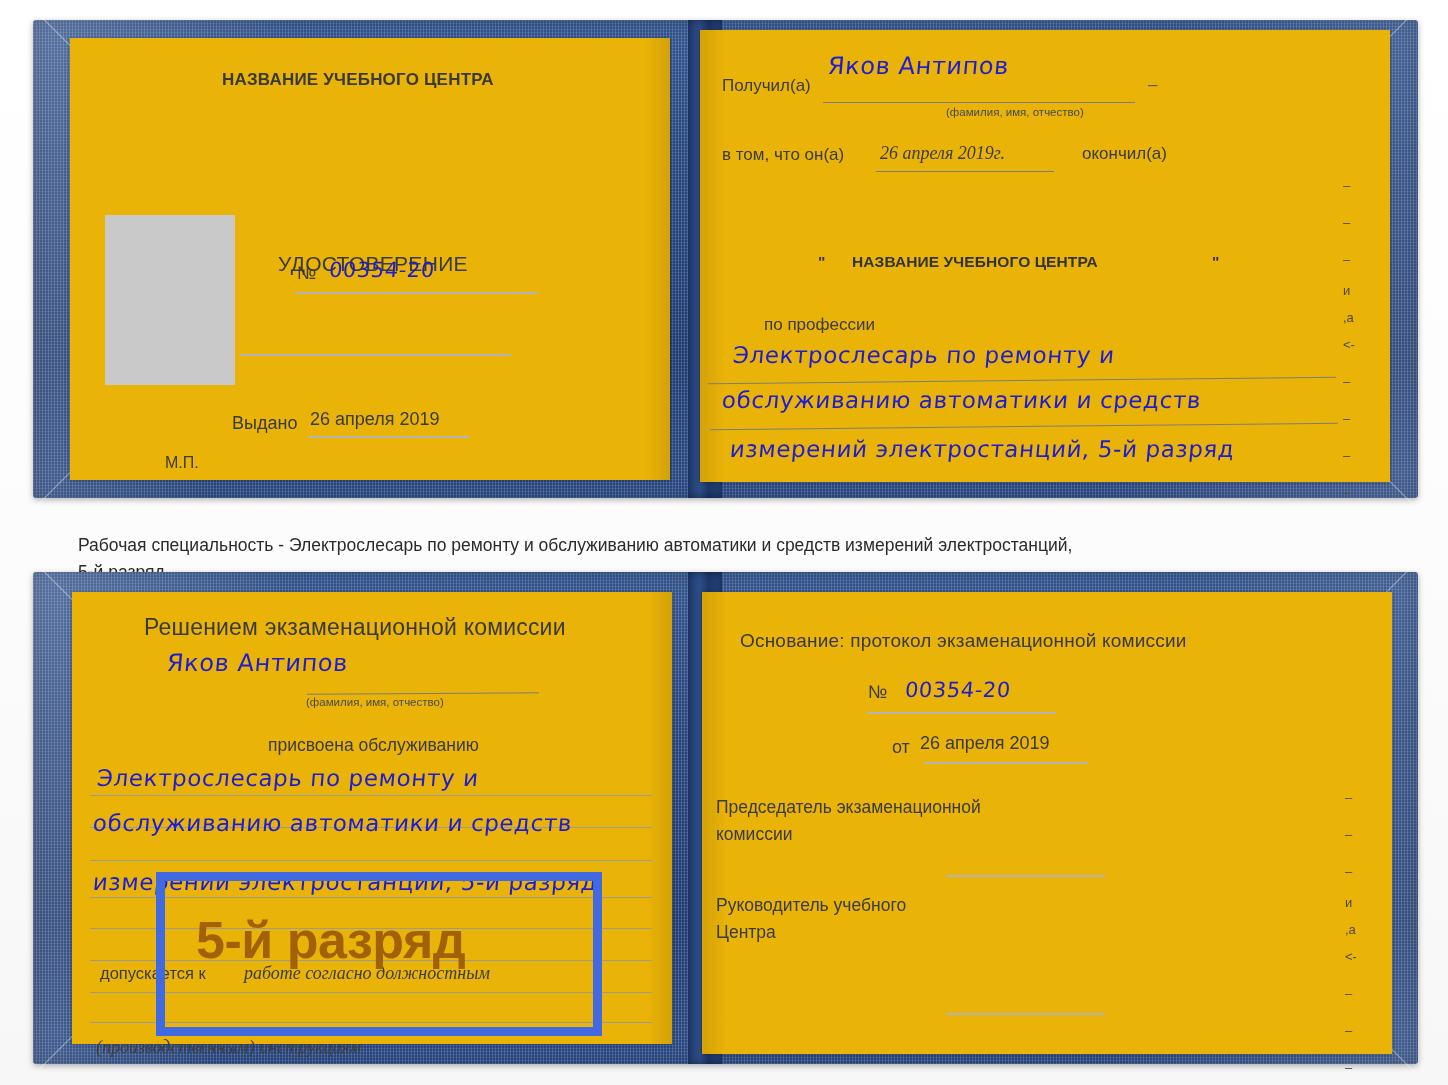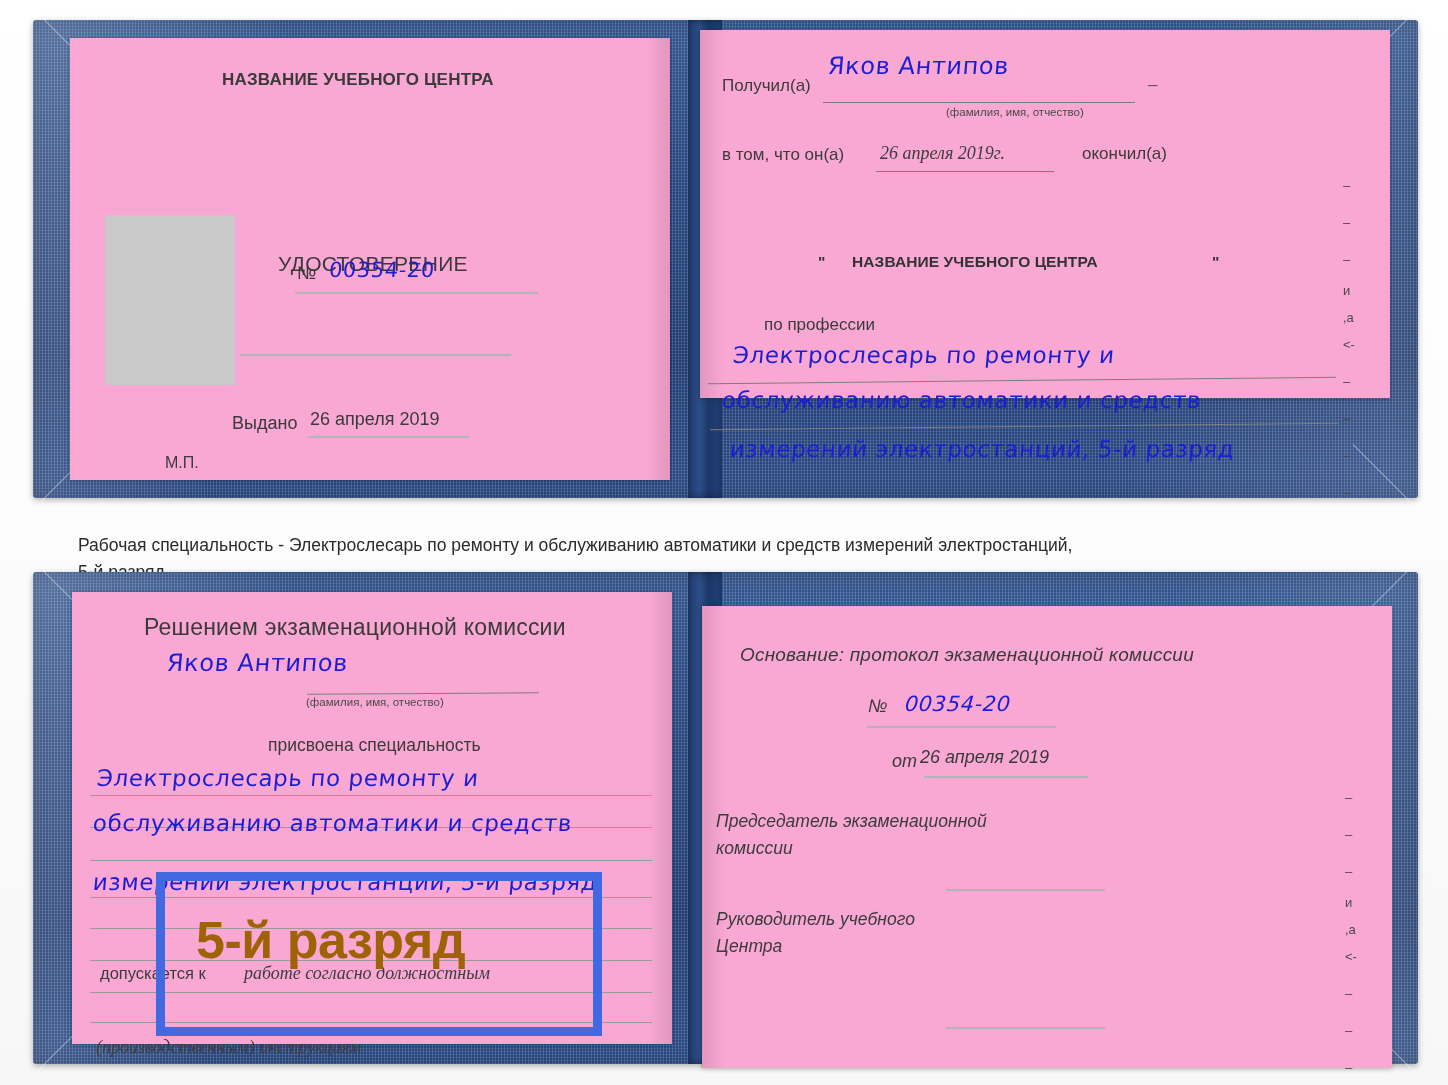--- a/index.html
+++ b/index.html
@@ -31,21 +31,21 @@
 
   
   .spine{
     position:absolute;top:0;bottom:0;width:34px;
     background:linear-gradient(90deg,#24417a 0%,#2d4d87 35%,#1c3668 62%,#27457e 100%);
     box-shadow:inset 0 0 10px rgba(0,0,0,.45);
   }
 
   
   .page{
-    position:absolute;background:#f9a8d4;
+    position:absolute;background:#eab308;
     box-shadow:0 1px 5px rgba(0,0,0,.22);
   }
   .page.shadow-left::before{
     content:"";position:absolute;top:0;bottom:0;right:-1px;width:26px;
     background:linear-gradient(90deg,rgba(0,0,0,0) 0%,rgba(0,0,0,.10) 100%);
   }
   .page.shadow-right::before{
     content:"";position:absolute;top:0;bottom:0;left:-1px;width:26px;
     background:linear-gradient(270deg,rgba(0,0,0,0) 0%,rgba(0,0,0,.10) 100%);
   }
@@ -116,21 +116,21 @@
   <div class="t ink" style="left:259px;top:220px;">00354-20</div>
   <div class="rule" style="left:225px;top:254px;width:243px;"></div>
 
   <div class="rule" style="left:170px;top:316px;width:271px;"></div>
 
   <div class="t med" style="left:162px;top:375px;">Выдано</div>
   <div class="t med" style="left:240px;top:371px;">26 апреля 2019</div>
   <div class="rule" style="left:238px;top:398px;width:161px;"></div>
 </div>
 
-<div class="page shadow-right" style="left:700px;top:30px;width:690px;height:368px;">
+<div class="page shadow-right" style="left:700px;top:30px;width:690px;height:452px;">
   <div class="t lbl" style="left:22px;top:46px;">Получил(а)</div>
   <div class="t ink" style="left:128px;top:22px;font-size:24px;">Яков Антипов</div>
   <div class="rule dark" style="left:123px;top:72px;width:312px;"></div>
   <div class="t lbl-sm" style="left:246px;top:76px;">(фамилия, имя, отчество)</div>
   <div class="t lbl" style="left:448px;top:45px;color:#555;">–</div>
 
   <div class="t lbl" style="left:22px;top:115px;">в том, что он(а)</div>
   <div class="t ital" style="left:180px;top:113px;">26 апреля 2019г.</div>
   <div class="rule dark" style="left:176px;top:141px;width:178px;"></div>
   <div class="t lbl" style="left:382px;top:114px;">окончил(а)</div>
@@ -182,21 +182,21 @@
   <div class="spine" style="left:655px;"></div>
 </div>
 
 <div class="page shadow-left" style="left:72px;top:592px;width:600px;height:452px;">
   <div class="t" style="left:72px;top:22px;font-size:23px;color:#3a3a3a;letter-spacing:.2px;text-align:center;">Решением экзаменационной комиссии</div>
 
   <div class="t ink" style="left:95px;top:57px;font-size:24px;">Яков Антипов</div>
   <div class="rule dark" style="left:235px;top:101px;width:232px;transform:rotate(-0.4deg);"></div>
   <div class="t lbl-sm" style="left:234px;top:104px;">(фамилия, имя, отчество)</div>
 
-  <div class="t typed" style="left:196px;top:143px;">присвоена специальность</div>
+  <div class="t typed" style="left:196px;top:143px;">присвоена обслуживанию</div>
 
   <div class="t ink" style="left:25px;top:173px;font-size:23px;">Электрослесарь по ремонту и</div>
   <div class="rule thin" style="left:18px;top:203px;width:562px;"></div>
   <div class="rule thin" style="left:18px;top:235px;width:562px;"></div>
 
   <div class="t ink" style="left:21px;top:218px;font-size:23px;">обслуживанию автоматики и средств</div>
   <div class="rule thin" style="left:18px;top:268px;width:562px;"></div>
 
   <div class="t ink" style="left:21px;top:277px;font-size:23px;">измерений электростанций, 5-й разряд</div>
   <div class="rule thin" style="left:18px;top:305px;width:562px;"></div>
@@ -206,21 +206,21 @@
   <div class="t typed" style="left:28px;top:372px;font-size:16.5px;">допускается к</div>
   <div class="t ital" style="left:172px;top:371px;">работе согласно должностным</div>
   <div class="rule thin" style="left:18px;top:400px;width:562px;"></div>
   <div class="t ital" style="left:24px;top:398px;margin-top:47px;">(производственным) инструкциям</div>
   <div class="rule thin" style="left:18px;top:430px;width:562px;"></div>
 </div>
 
 <div class="callout" style="left:156px;top:872px;width:428px;height:146px;"></div>
 <div class="callout-text" style="left:196px;top:910px;font-size:52px;">5-й разряд</div>
 
-<div class="page shadow-right" style="left:702px;top:606px;width:690px;height:462px;font-style:italic;">
+<div class="page shadow-right" style="left:702px;top:592px;width:690px;height:462px;">
   <div class="t" style="left:38px;top:38px;font-size:19px;color:#3a3a3a;letter-spacing:.2px;">Основание: протокол экзаменационной комиссии</div>
 
   <div class="t med" style="left:166px;top:90px;">№</div>
   <div class="t ink" style="left:203px;top:86px;">00354-20</div>
   <div class="rule" style="left:165px;top:120px;width:189px;"></div>
 
   <div class="t med" style="left:190px;top:145px;">от</div>
   <div class="t med" style="left:218px;top:141px;">26 апреля 2019</div>
   <div class="rule" style="left:222px;top:170px;width:164px;"></div>
 

